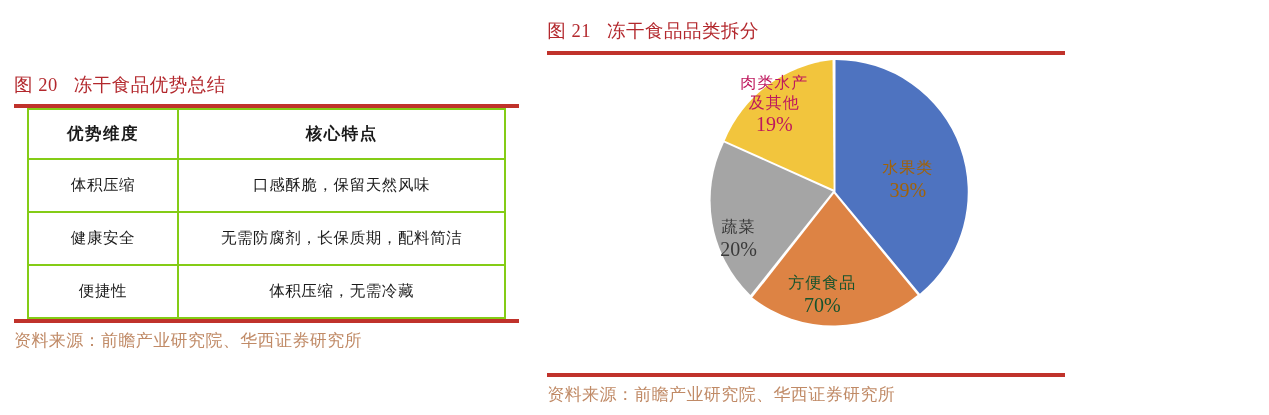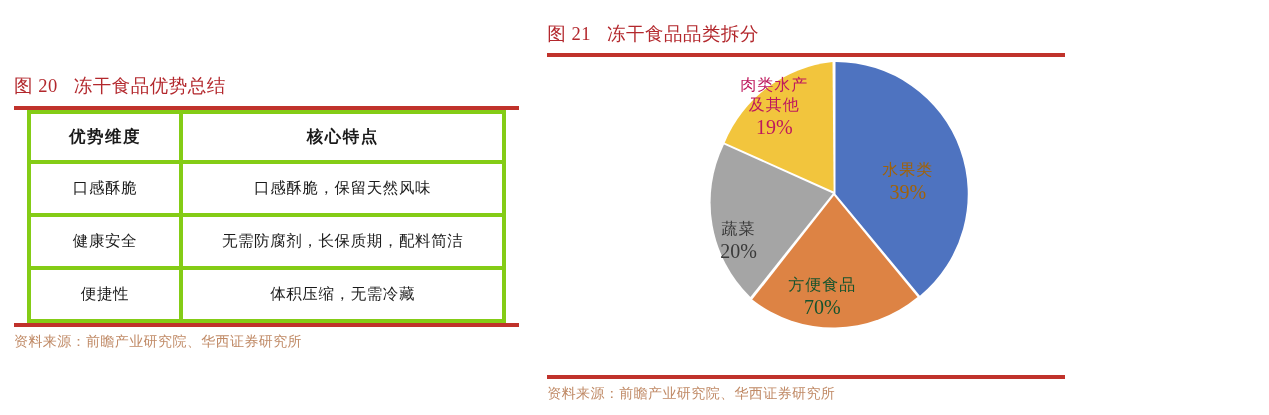--- a/index.html
+++ b/index.html
@@ -53,40 +53,40 @@
   .table-wrap {
     padding: 0 13px 0 13px;
   }
   table.fig-table {
     width: 100%;
     border-collapse: collapse;
     table-layout: fixed;
     margin-top: 0px;
   }
   table.fig-table td {
-    border: 4px solid #84cc16;
+    border: 2px solid #84cc16;
     text-align: center;
     vertical-align: middle;
     color: #1a1a1a;
     font-size: 15.5px;
     font-family: "Liberation Serif", "DejaVu Serif", serif;
     letter-spacing: 0.6px;
   }
   table.fig-table tr { height: 53px; }
   table.fig-table tr.head-row { height: 50px; }
   table.fig-table .col-dim { width: 146px; }
   table.fig-table tr.head-row td {
     font-weight: bold;
     font-size: 16.5px;
     letter-spacing: 1.5px;
   }
 
   
   .source {
-    font-size: 14px;
+    font-size: 17px;
     color: #C08A66;
     padding-top: 6px;
     letter-spacing: 0.4px;
     white-space: nowrap;
     font-family: "Liberation Serif", "DejaVu Serif", serif;
   }
 
   
   .chart-area {
     position: relative;
@@ -127,21 +127,21 @@
     <div class="rule-top"></div>
 
     <div class="table-wrap">
       <table class="fig-table">
         <tbody>
           <tr class="head-row">
             <td class="col-dim">优势维度</td>
             <td>核心特点</td>
           </tr>
           <tr>
-            <td class="col-dim">口感酥脆</td>
+            <td class="col-dim">体积压缩</td>
             <td>口感酥脆，保留天然风味</td>
           </tr>
           <tr>
             <td class="col-dim">健康安全</td>
             <td>无需防腐剂，长保质期，配料简洁</td>
           </tr>
           <tr>
             <td class="col-dim">便捷性</td>
             <td>体积压缩，无需冷藏</td>
           </tr>

